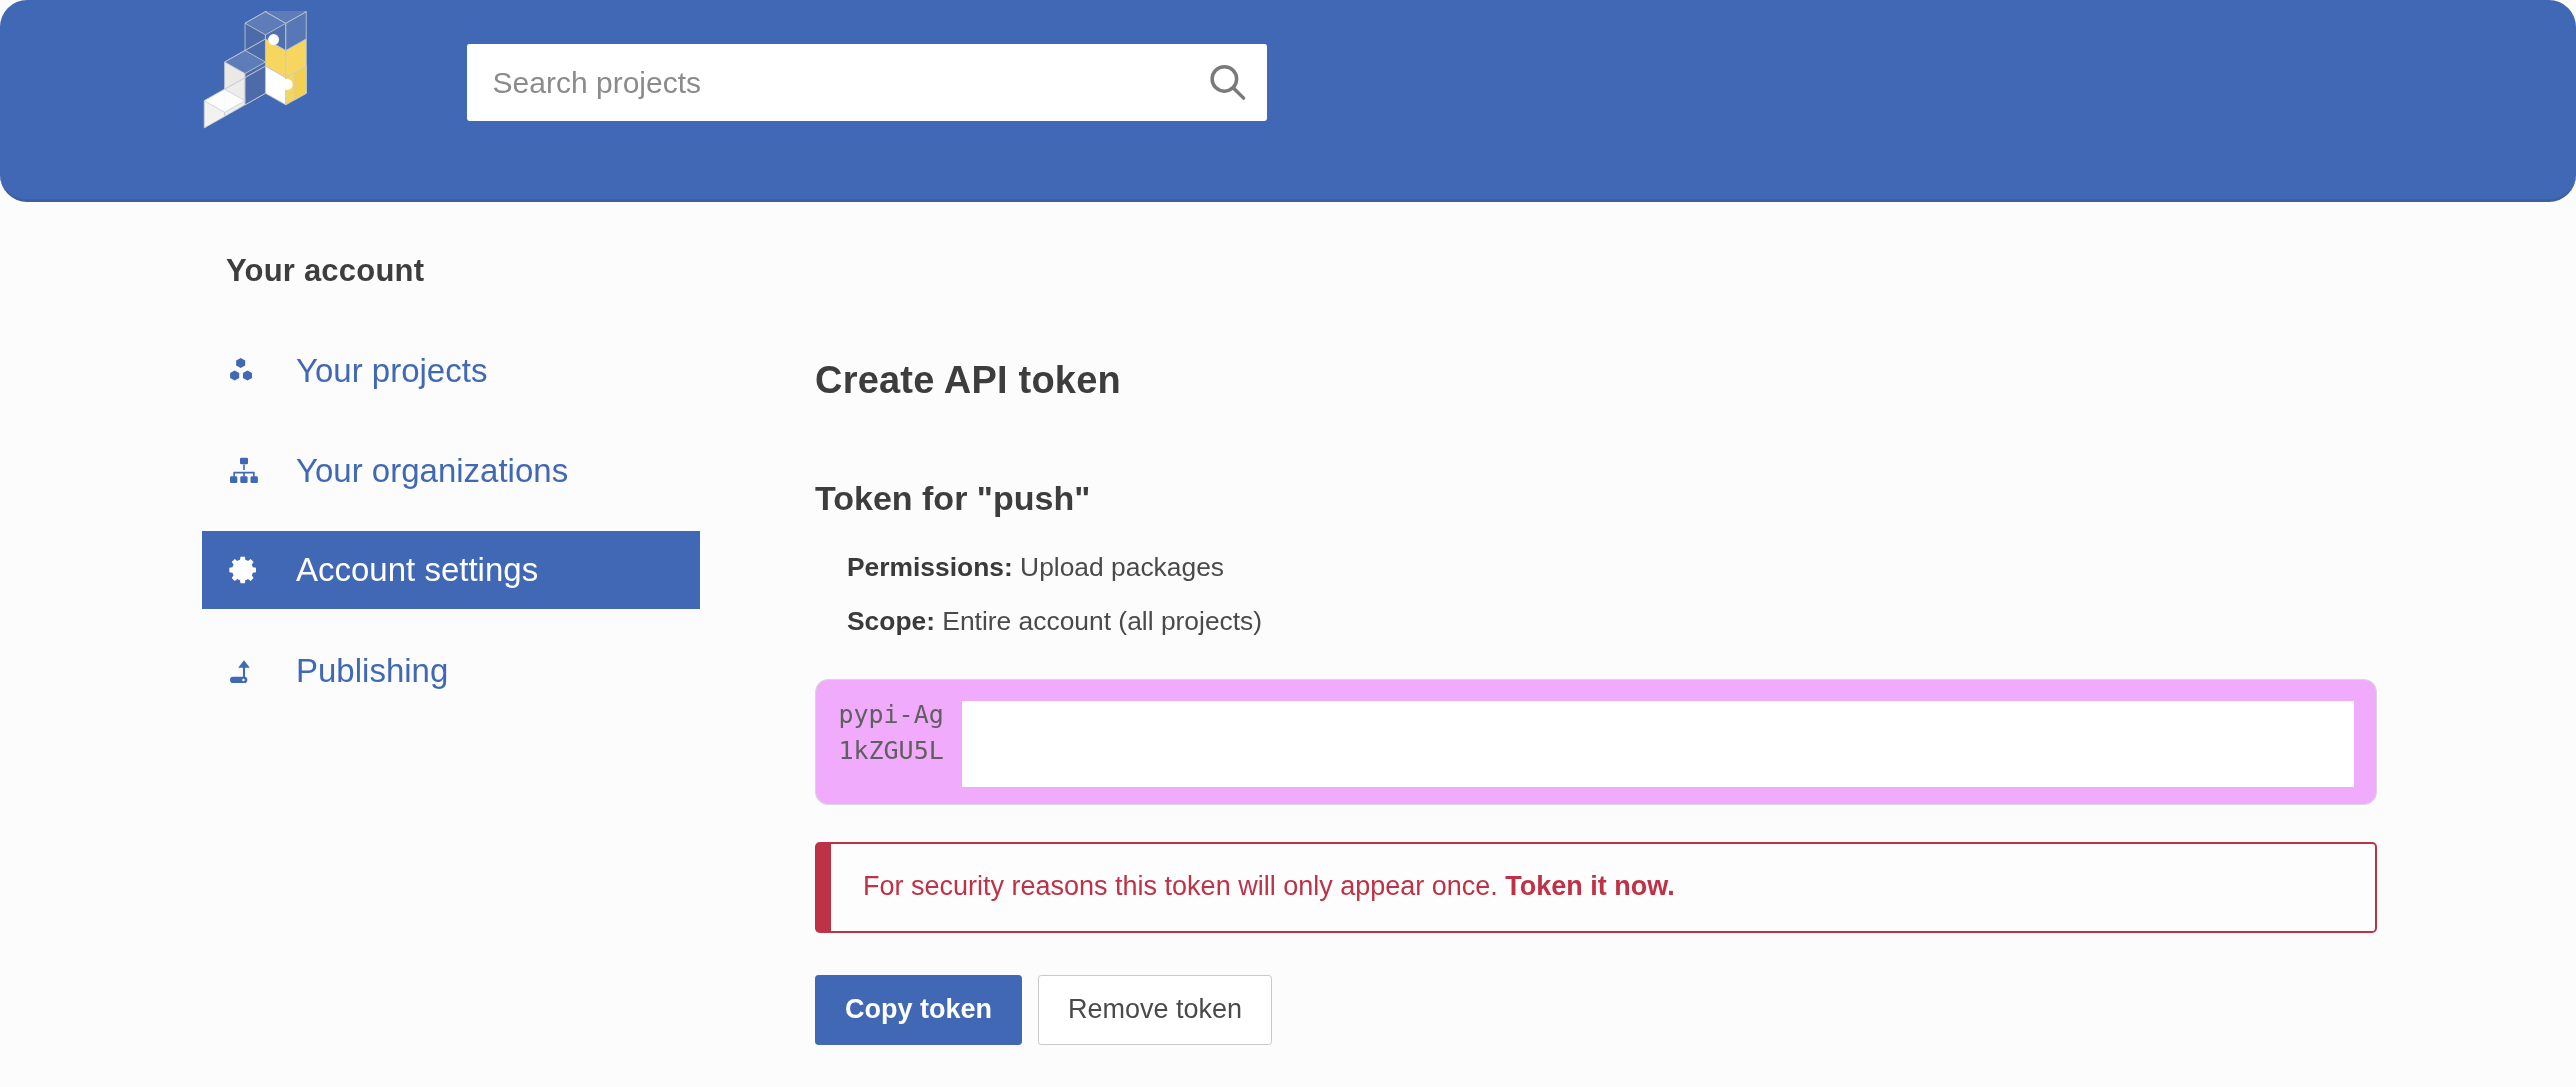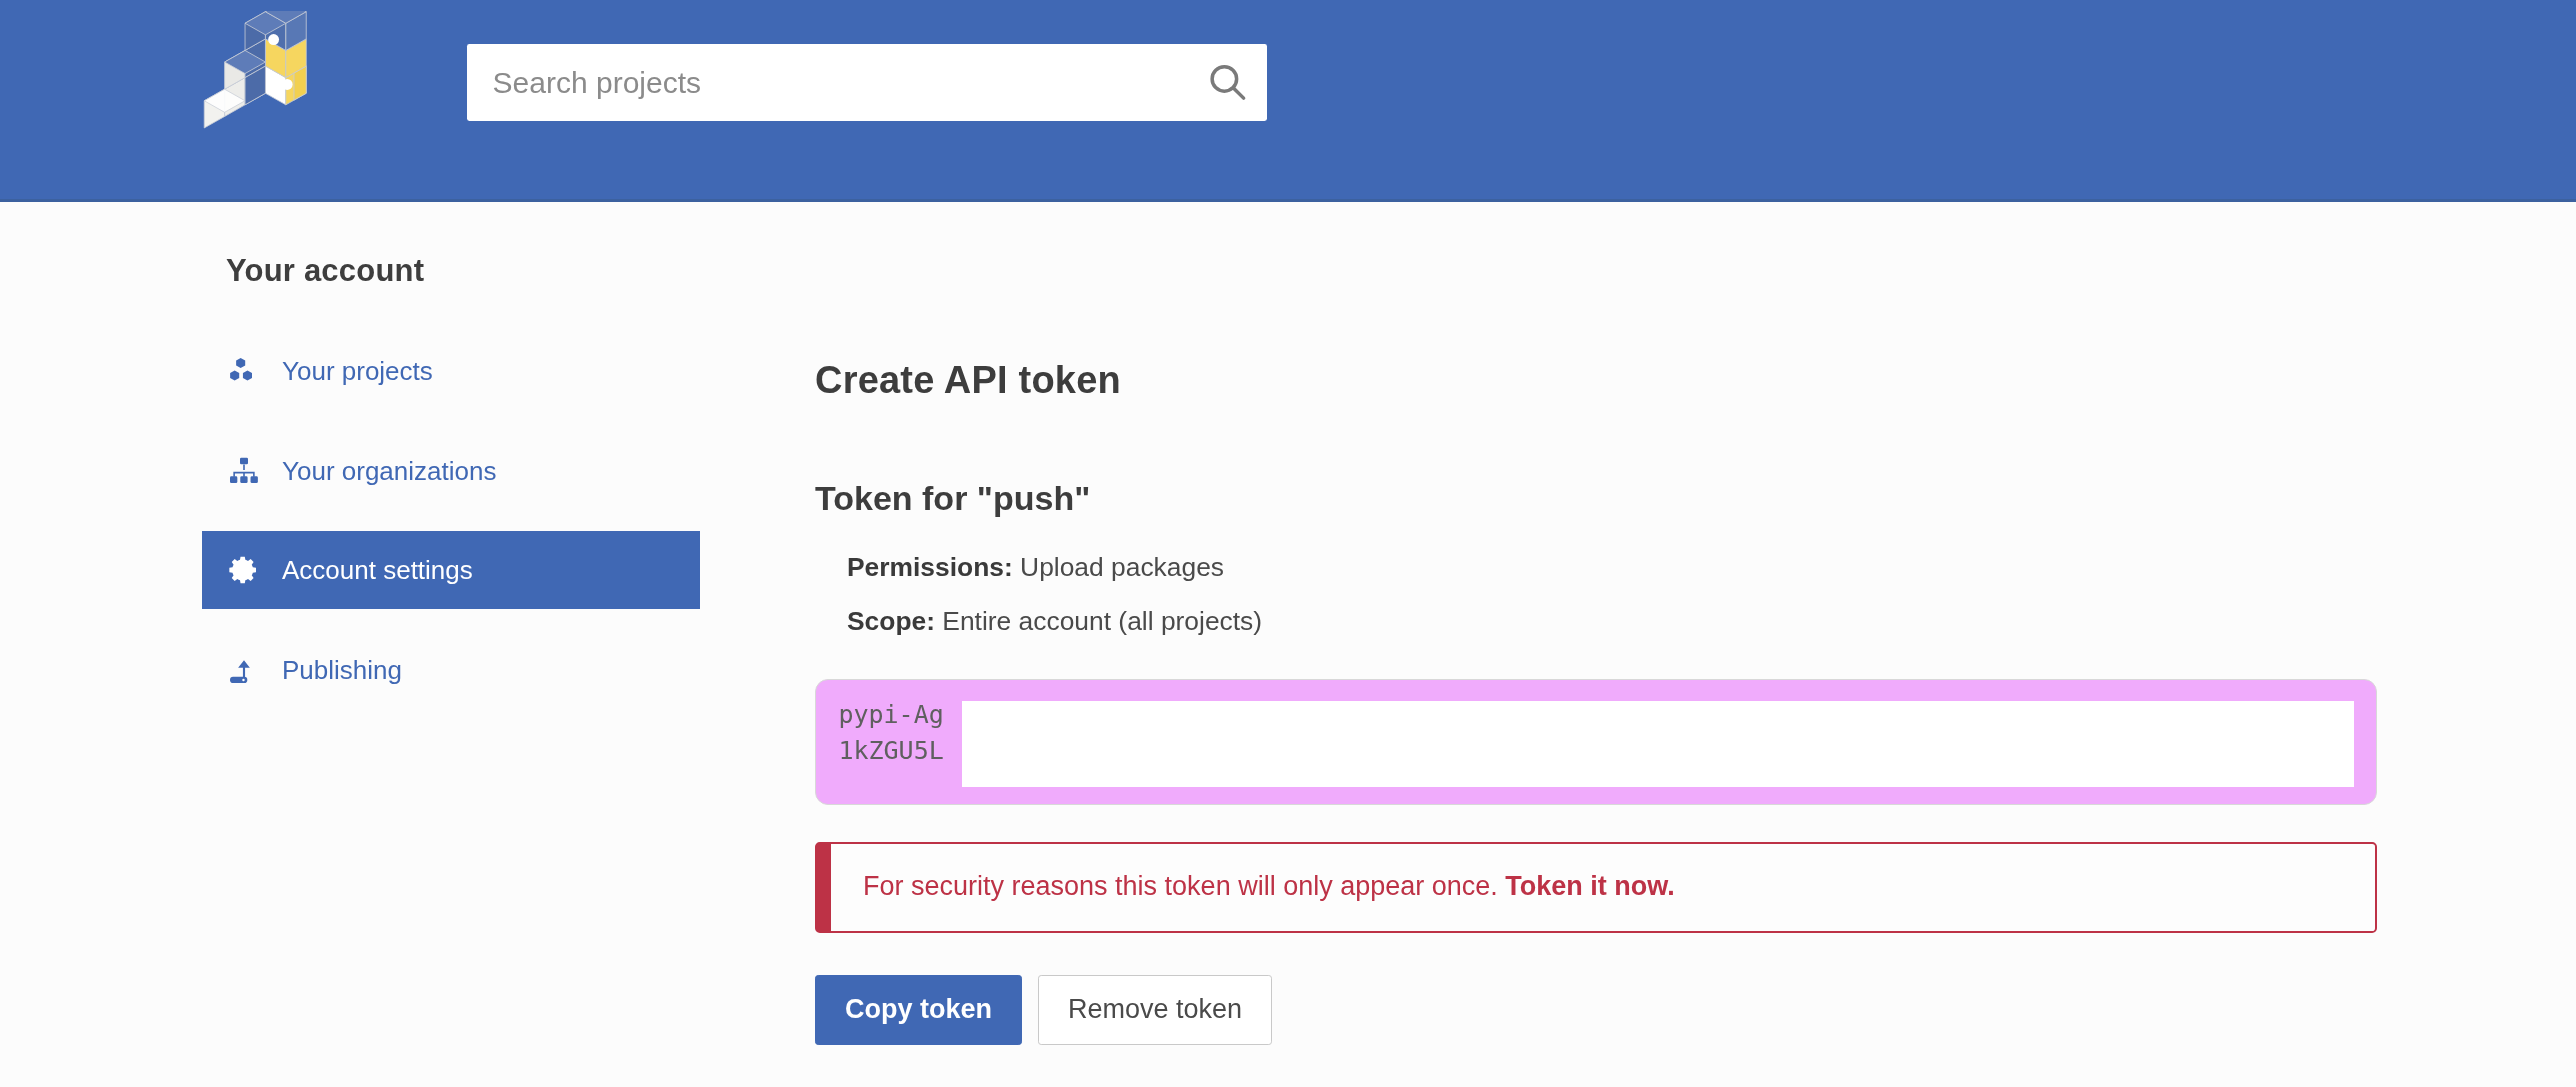--- a/index.html
+++ b/index.html
@@ -12,20 +12,21 @@
     overflow: hidden;
   }
 
   
   .site-header {
     position: absolute;
     top: 0; left: 0;
     width: 2576px; height: 202px;
     background: #4068b4;
     border-bottom: 3.2px solid #3c619f;
+    border-radius: 27px;
   }
   .logo-link {
     position: absolute;
     left: 192px; top: 11.2px;
     width: 136px; height: 136px;
     display: block;
     cursor: pointer;
   }
   .logo-link svg { display: block; width: 100%; height: 100%; }
 
@@ -103,25 +104,25 @@
     font-size: 31px;
     font-weight: bold;
     color: #3e3e3e;
     margin: 0 0 43px 24px;
     letter-spacing: 0.2px;
   }
   .nav-list { list-style: none; margin: 0; padding: 0; }
   .nav-item {
     display: flex;
     align-items: center;
-    gap: 21px;
+    gap: 35px;
     height: 78px;
     padding-left: 24px;
     color: #4068b4;
-    font-size: 26px;
+    font-size: 33px;
     cursor: pointer;
     text-decoration: none;
   }
   .nav-item .nav-icon {
     width: 35px; height: 35px;
     flex: 0 0 35px;
     display: flex; align-items: center; justify-content: center;
   }
   .nav-item.active {
     background: #4068b4;

